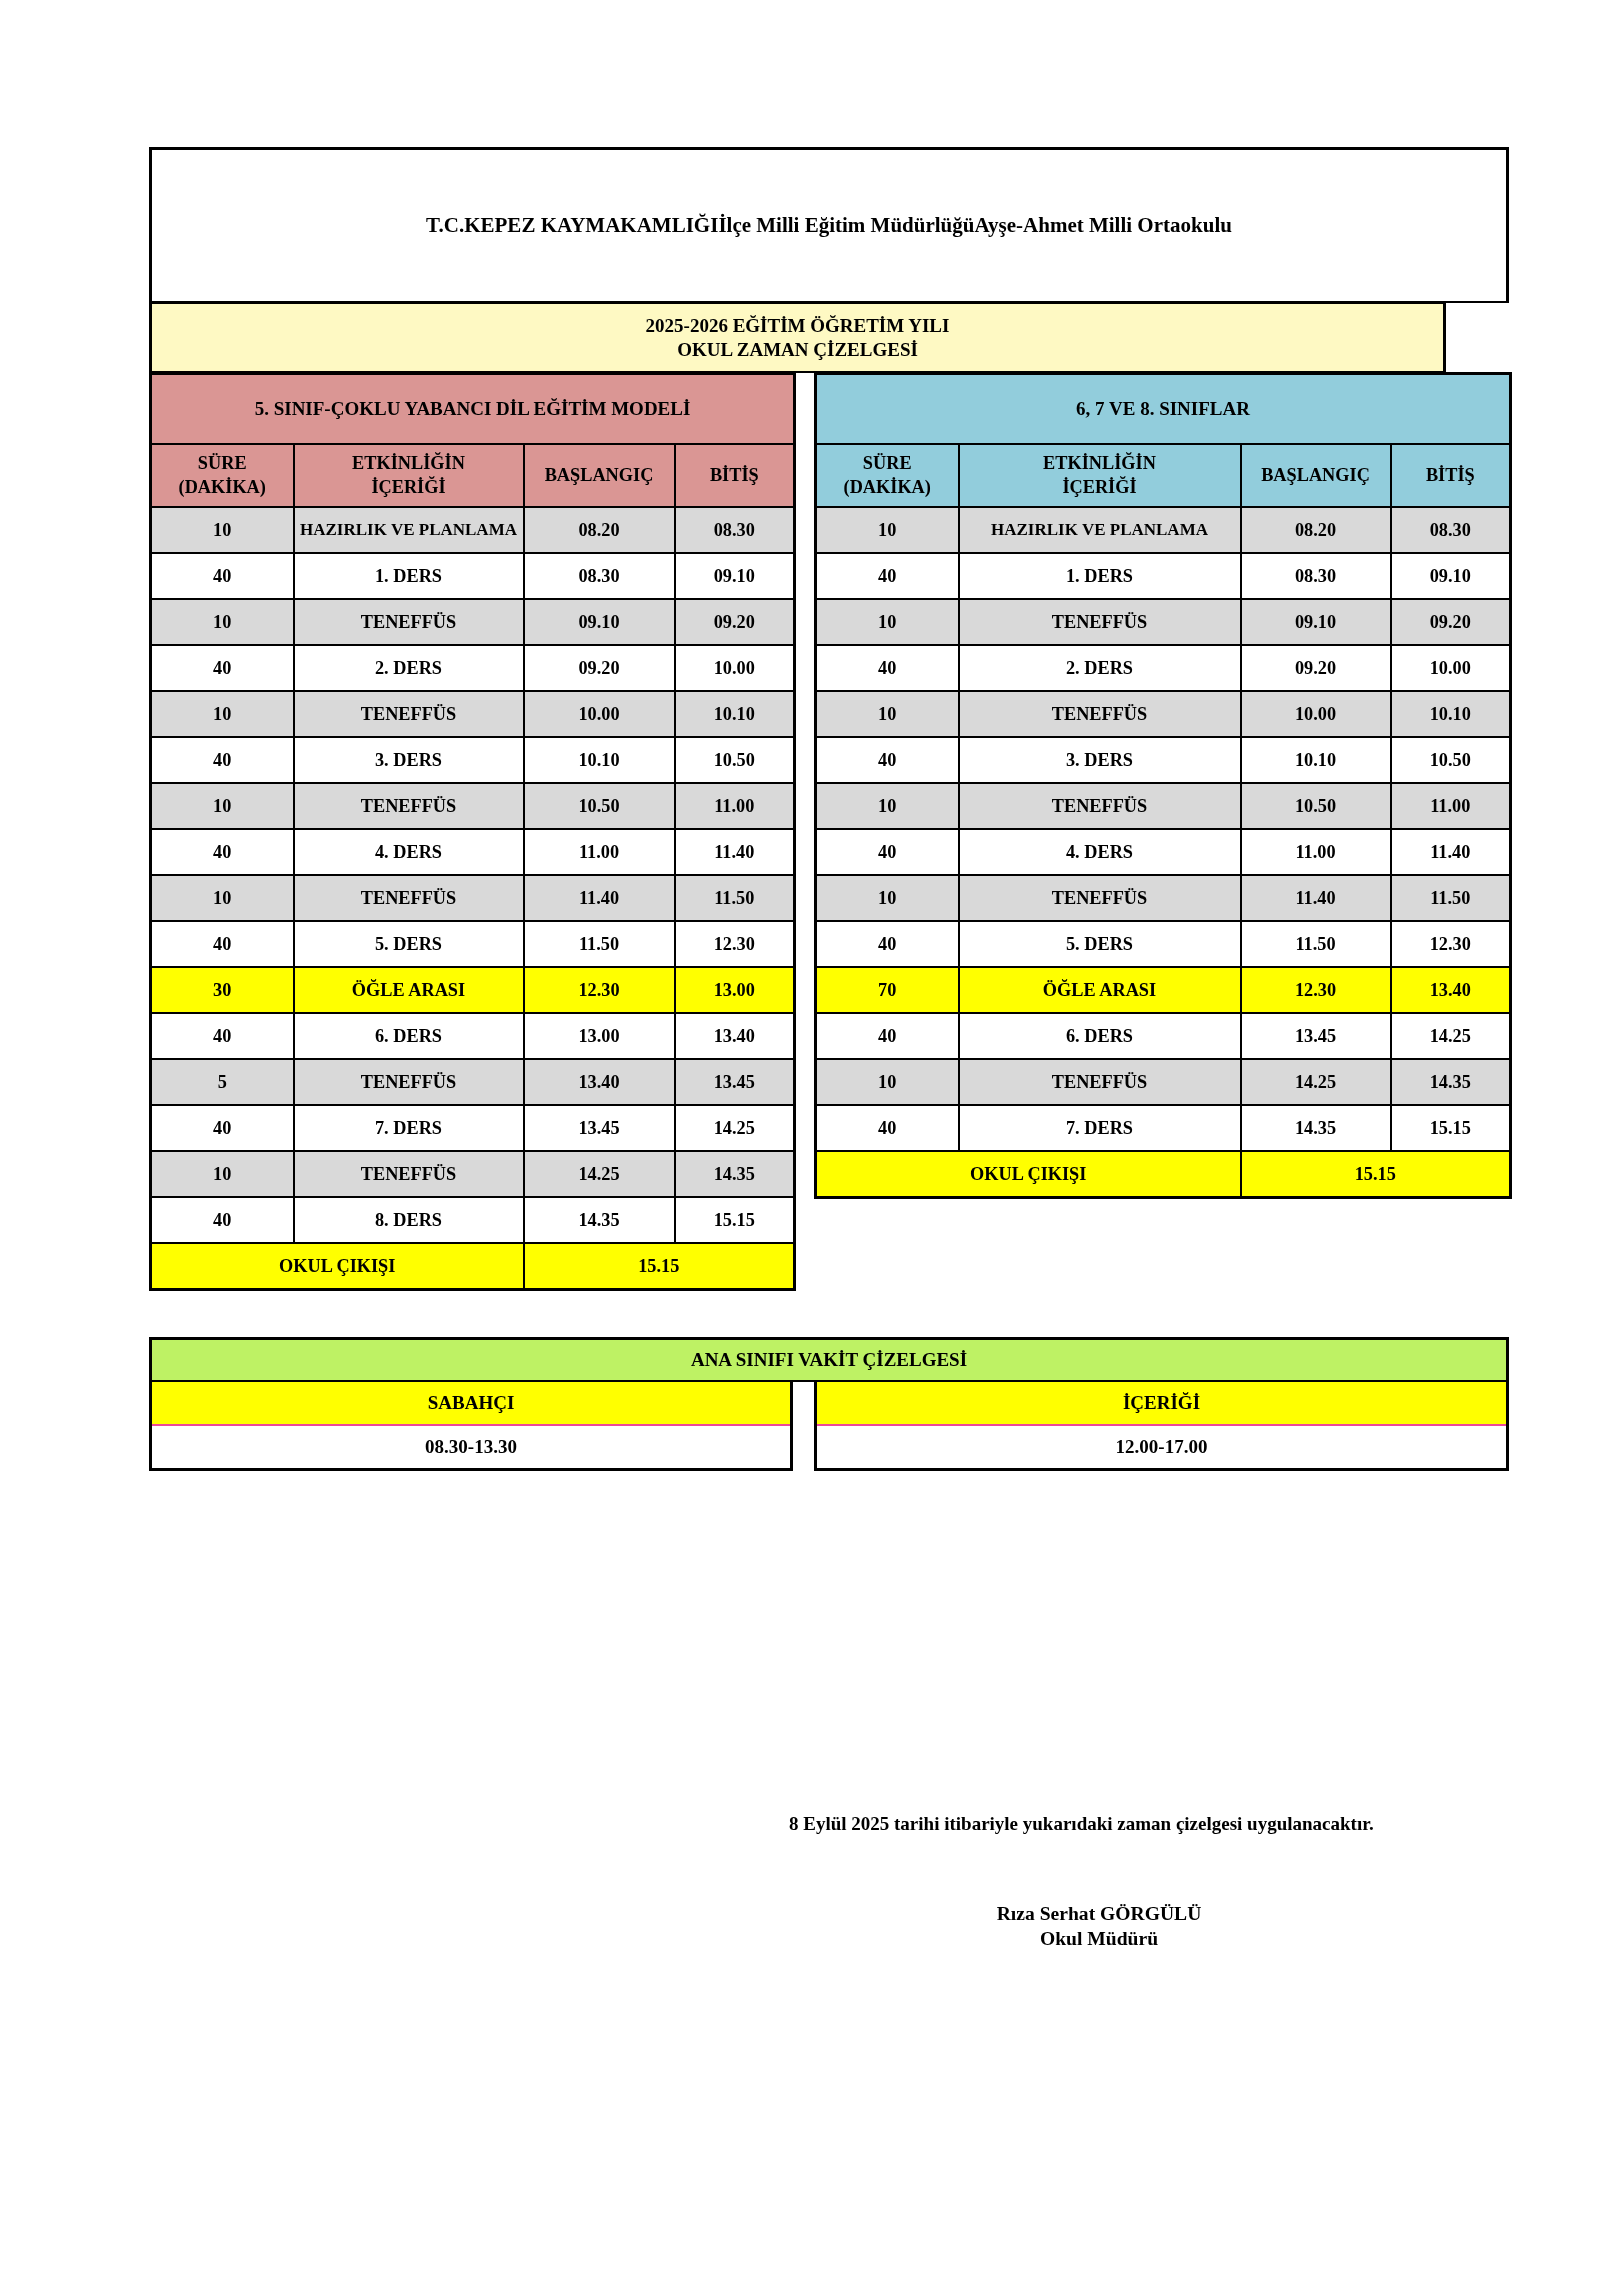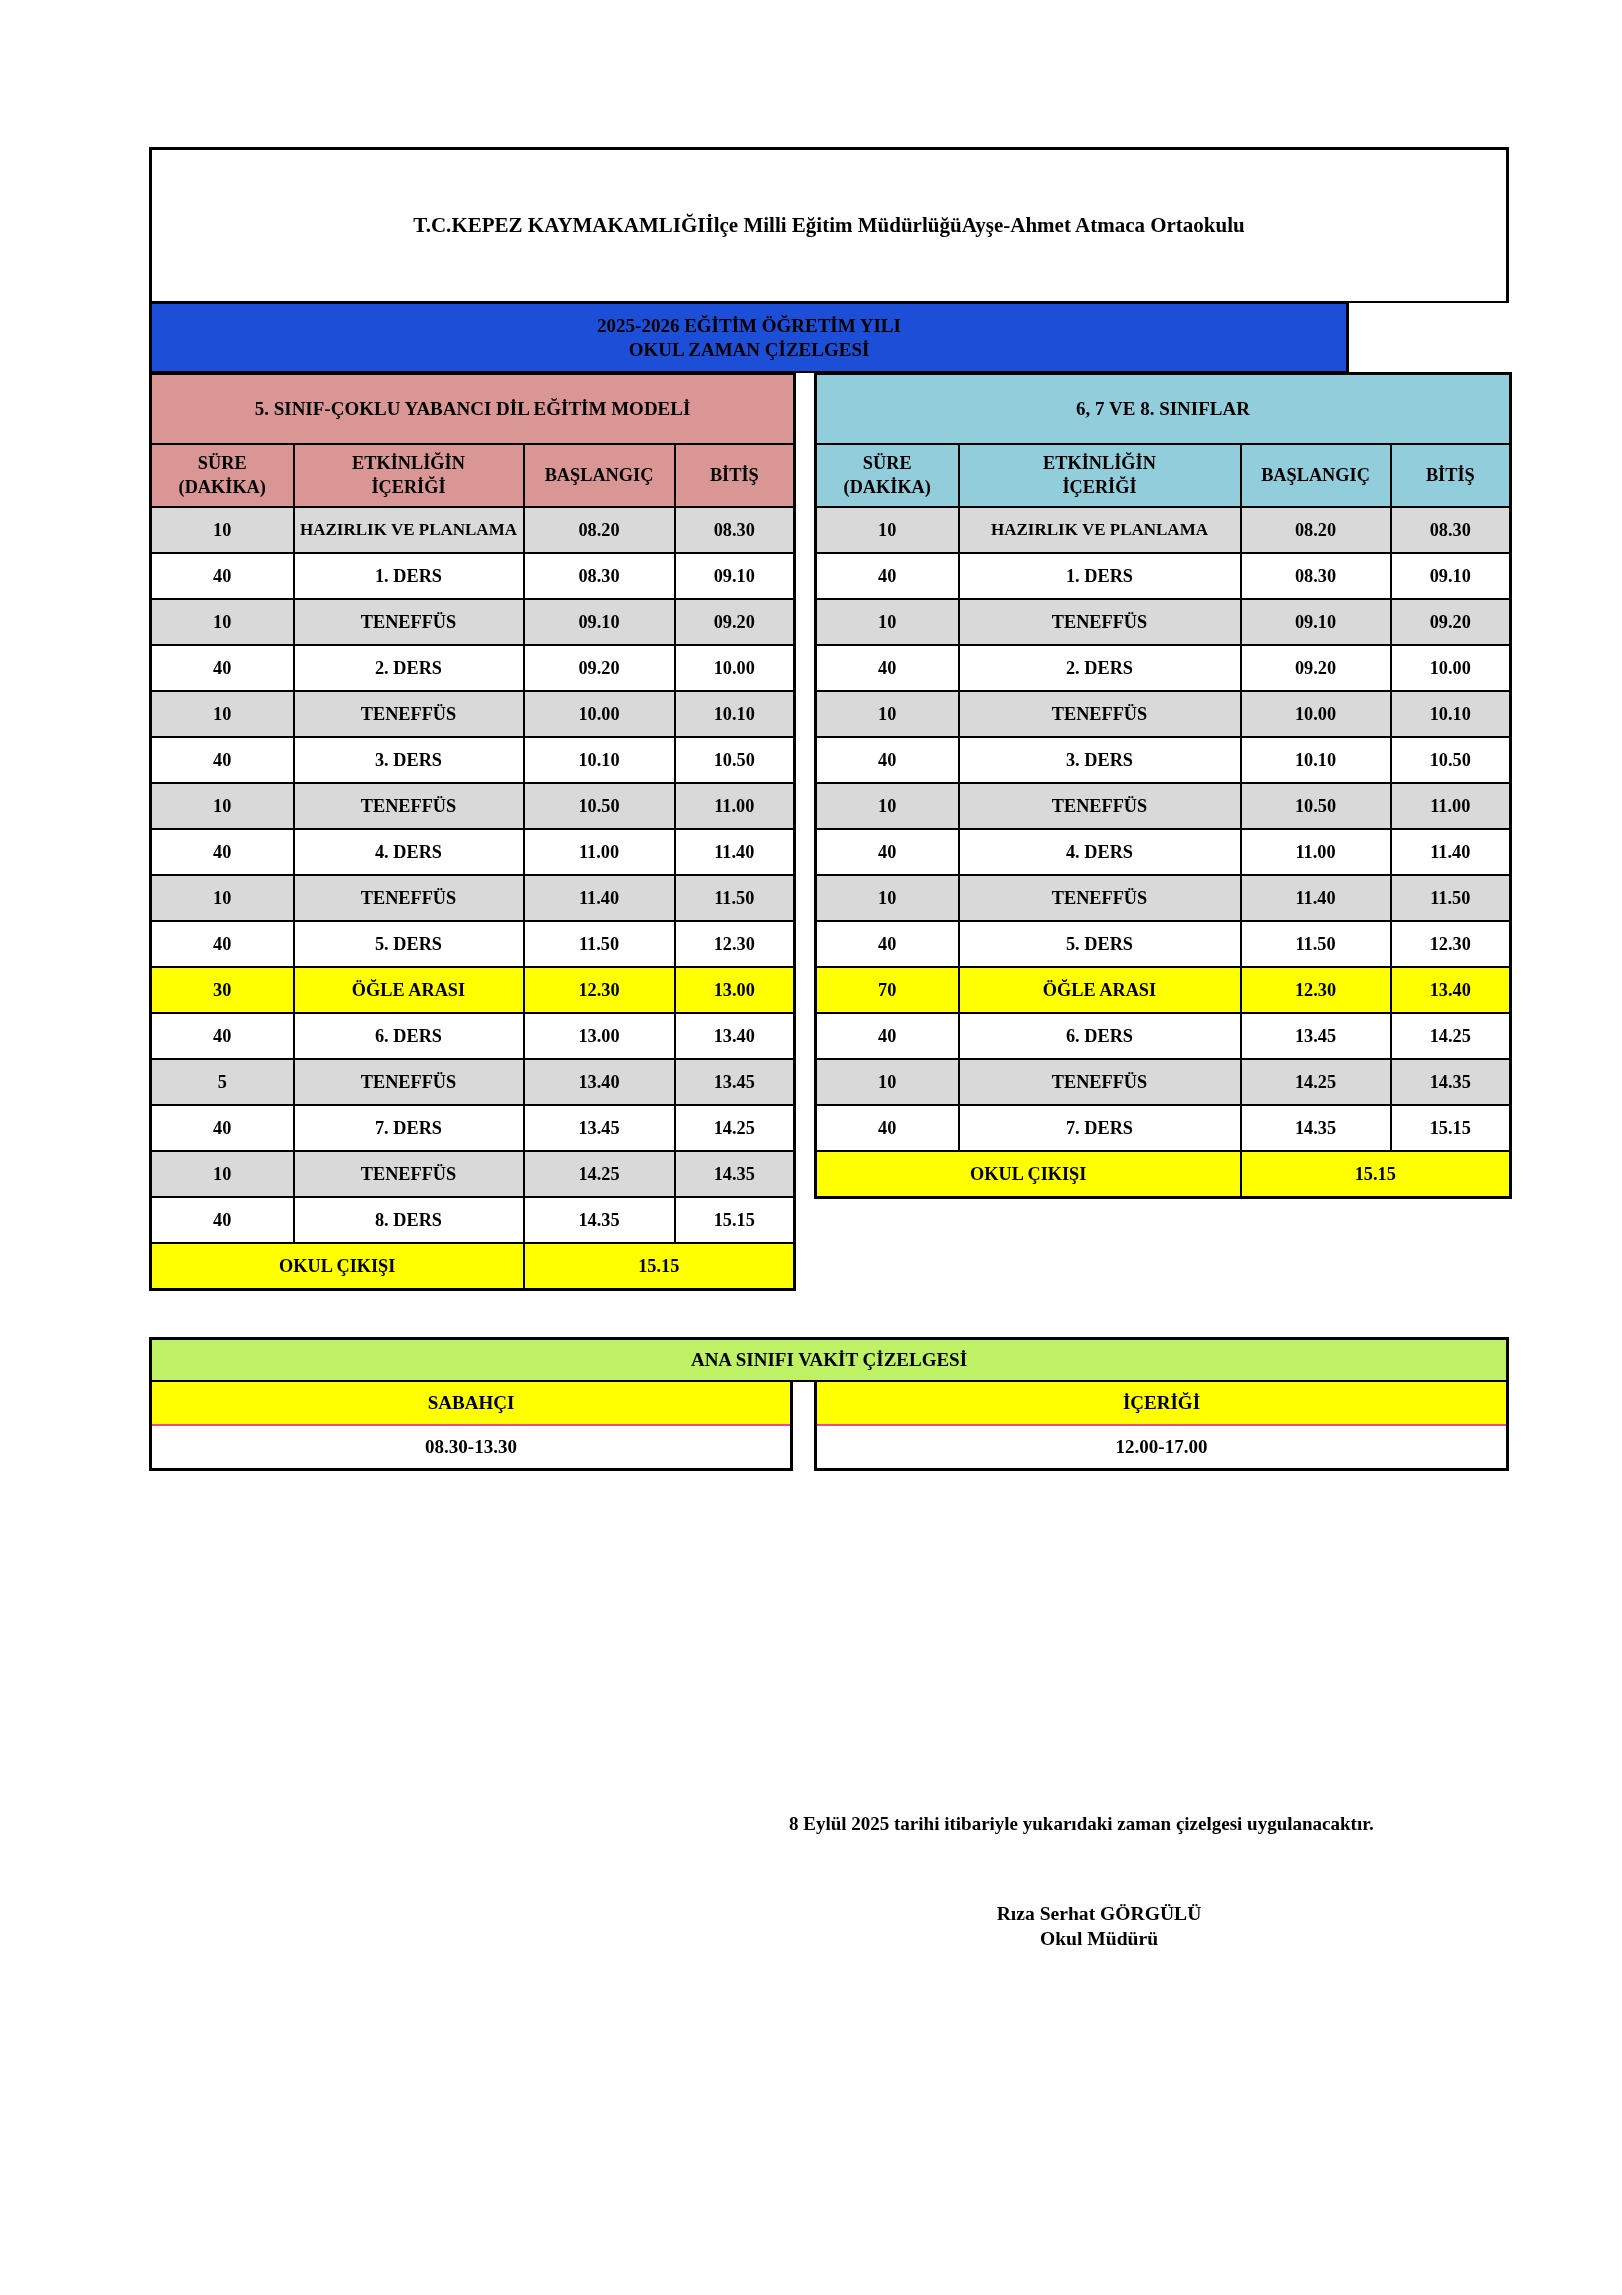--- a/index.html
+++ b/index.html
@@ -6,23 +6,23 @@
   body { width: 1623px; height: 2295px; position: relative; overflow: hidden;
          font-family: "Liberation Serif", "DejaVu Serif", serif; color: #000; }
   .abs { position: absolute; box-sizing: border-box; }
   .b { font-weight: bold; }
   .center { display: flex; align-items: center; justify-content: center; text-align: center; }
 
   
   #title-block { left: 149px; top: 147px; width: 1360px; height: 156px;
                  border: 3.3px solid #000; border-bottom: 2px solid #000; background: #fff;
                  flex-direction: row; font-size: 21px; line-height: 27px; }
-  #year-band { left: 149px; top: 302px; width: 1200px; height: 71px;
+  #year-band { left: 149px; top: 302px; width: 1297px; height: 71px;
                border: 3.3px solid #000; border-top: 2px solid #000; border-bottom: 2px solid #000;
-               background: #1d4ed8; flex-direction: column; font-size: 19px; line-height: 24px; }
+               background: #fef9c3; flex-direction: column; font-size: 19px; line-height: 24px; }
 
   
   table.sched { position: absolute; border-collapse: collapse; table-layout: fixed;
                 font-family: "Liberation Serif", "DejaVu Serif", serif; font-weight: bold; font-size: 18.3px; }
   table.sched td { border: 2px solid #000; text-align: center; vertical-align: middle; padding: 0; line-height: 22px; }
   table.sched { border: 3.3px solid #000; }
   table.sched tr.section td { height: 68px; font-size: 19px; }
   table.sched tr.colhead td { height: 61px; font-size: 18.3px; line-height: 23.6px; }
   table.sched tr.data td { height: 44px; }
   table.sched tr.data td.two-line { font-size: 17px; line-height: 20px; margin-left: 8px; }
@@ -51,21 +51,21 @@
   #signature { left: 968px; top: 1901px; width: 262px; flex-direction: column;
                font-size: 19.6px; line-height: 25px; }
 </style>
 </head>
 <body>
 
 <div id="title-block" class="abs center b">
   <div>T.C.</div>
   <div>KEPEZ KAYMAKAMLIĞI</div>
   <div>İlçe Milli Eğitim Müdürlüğü</div>
-  <div>Ayşe-Ahmet Atmaca Ortaokulu</div>
+  <div>Ayşe-Ahmet Milli Ortaokulu</div>
 </div>
 
 <div id="year-band" class="abs center b">
   <div>2025-2026 EĞİTİM ÖĞRETİM YILI</div>
   <div>OKUL ZAMAN ÇİZELGESİ</div>
 </div>
 
 <table id="left-table" class="sched">
   <colgroup>
     <col style="width:143px">

